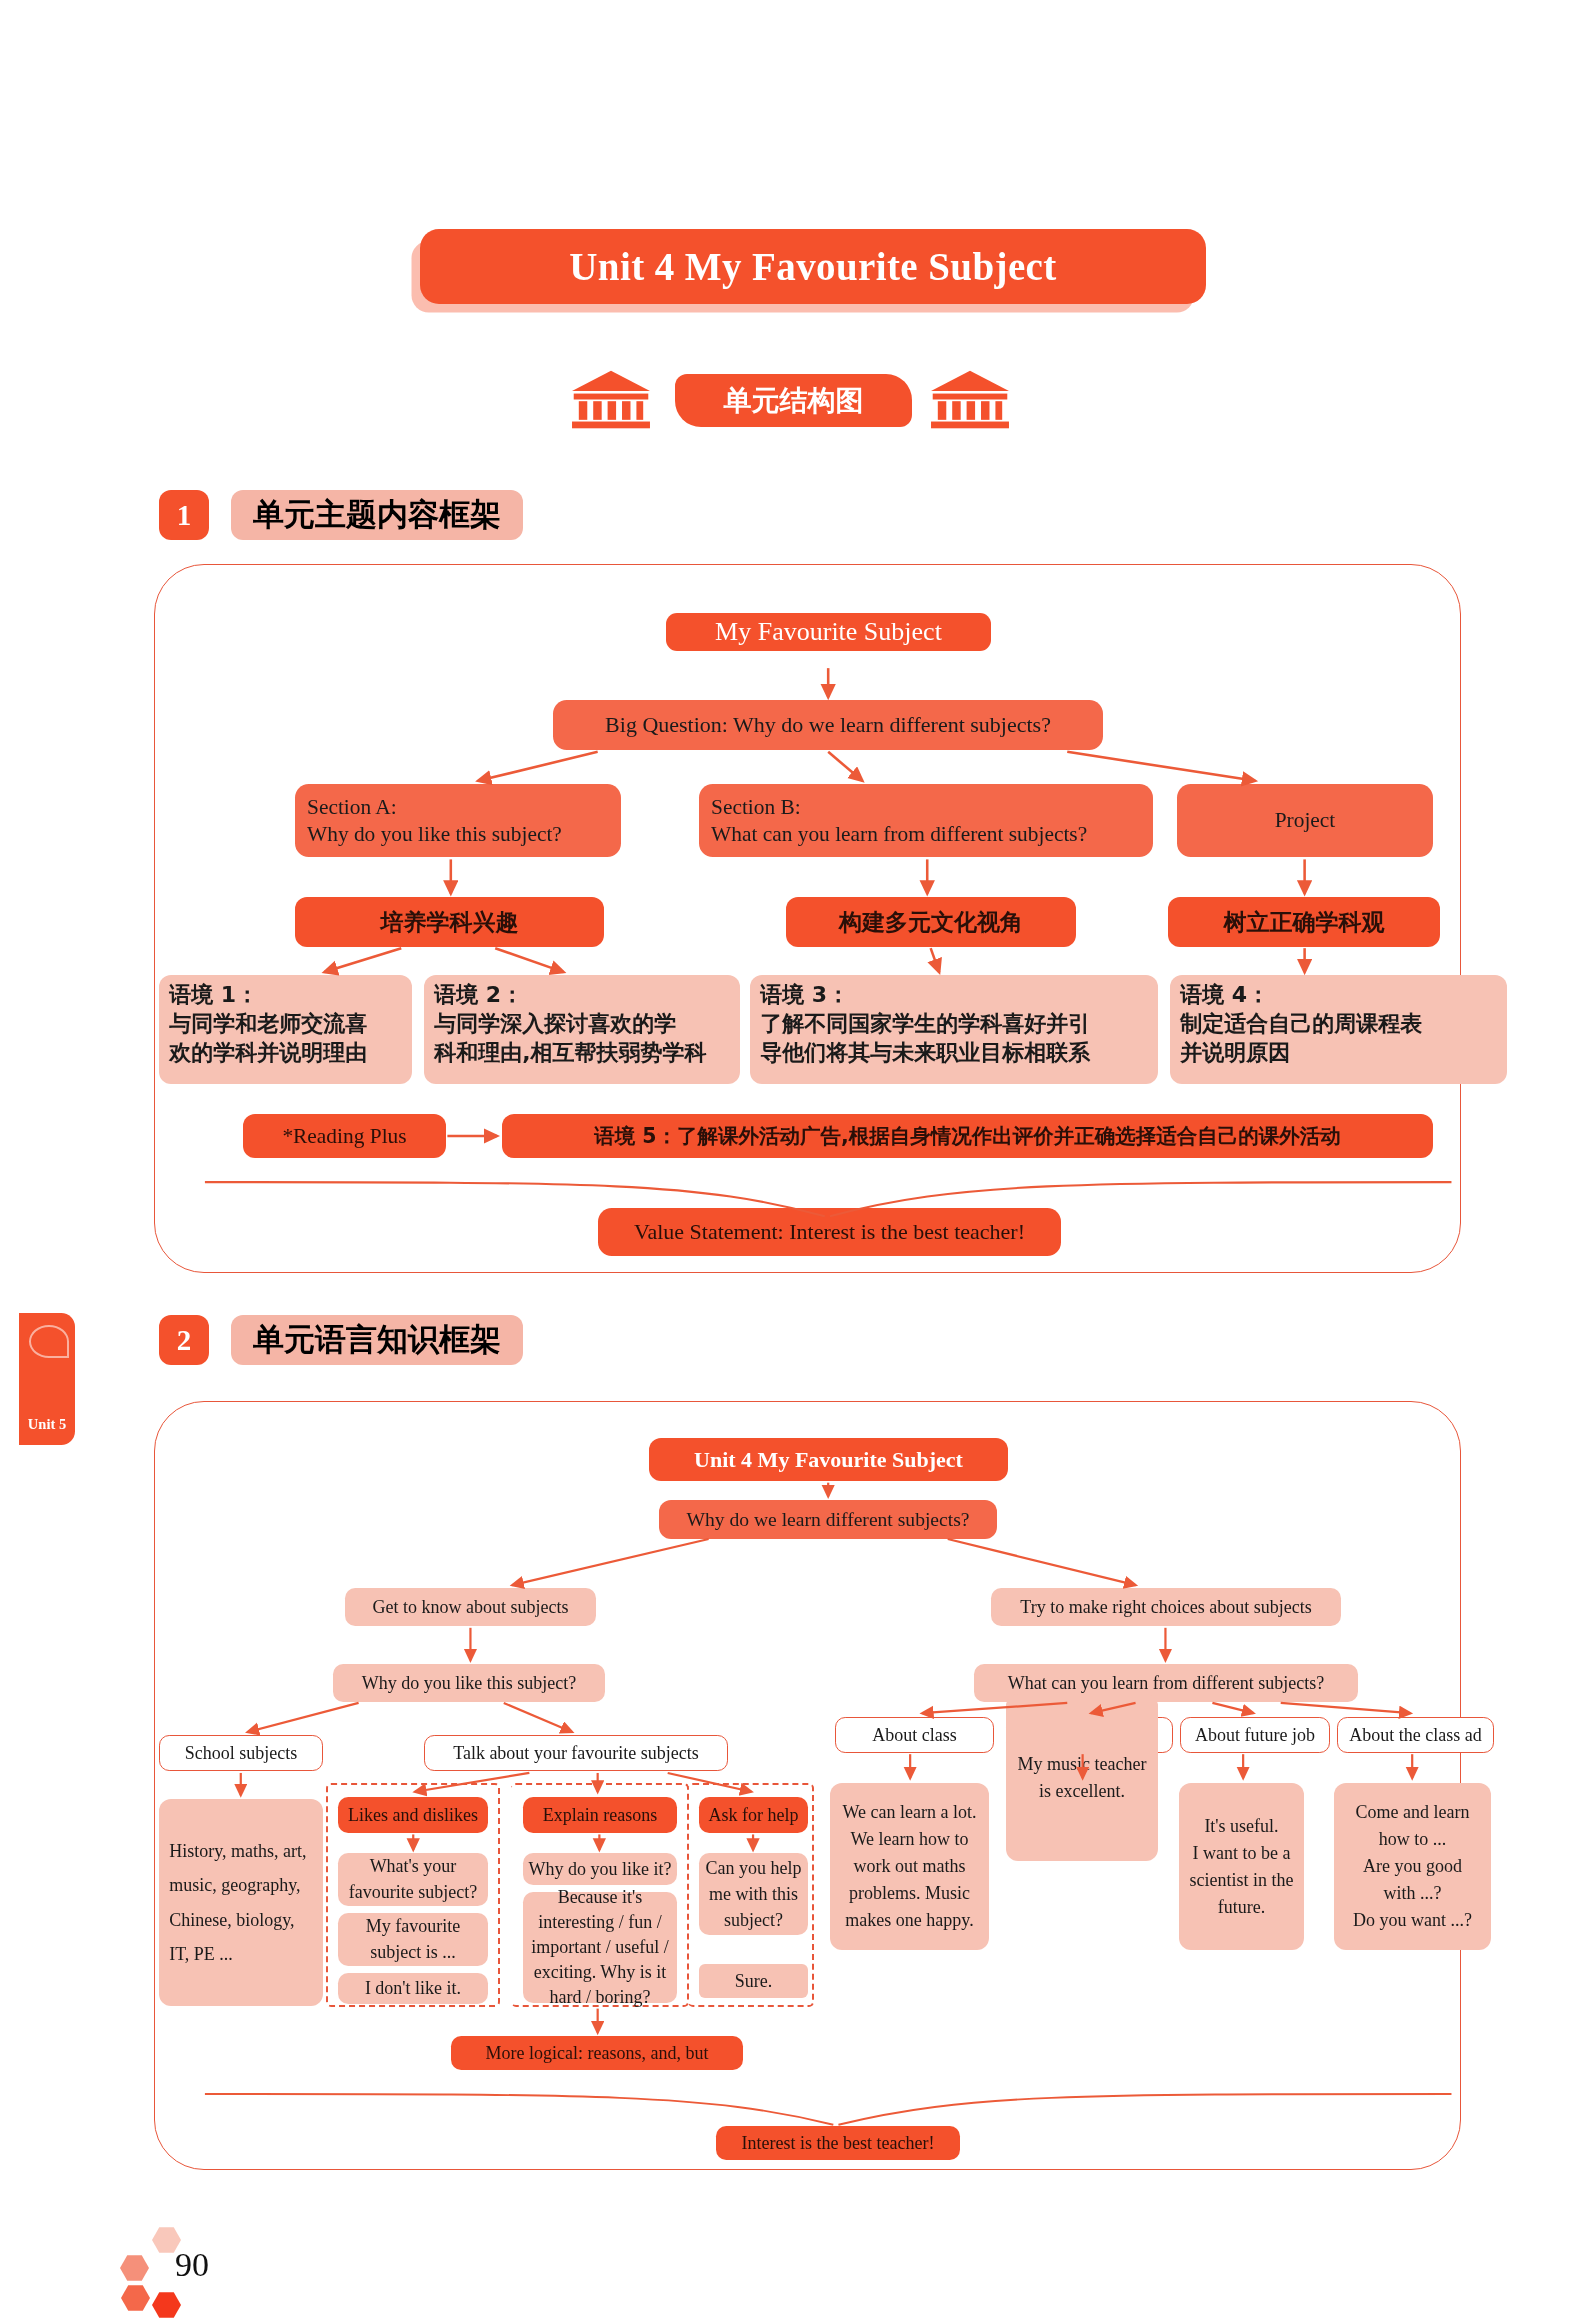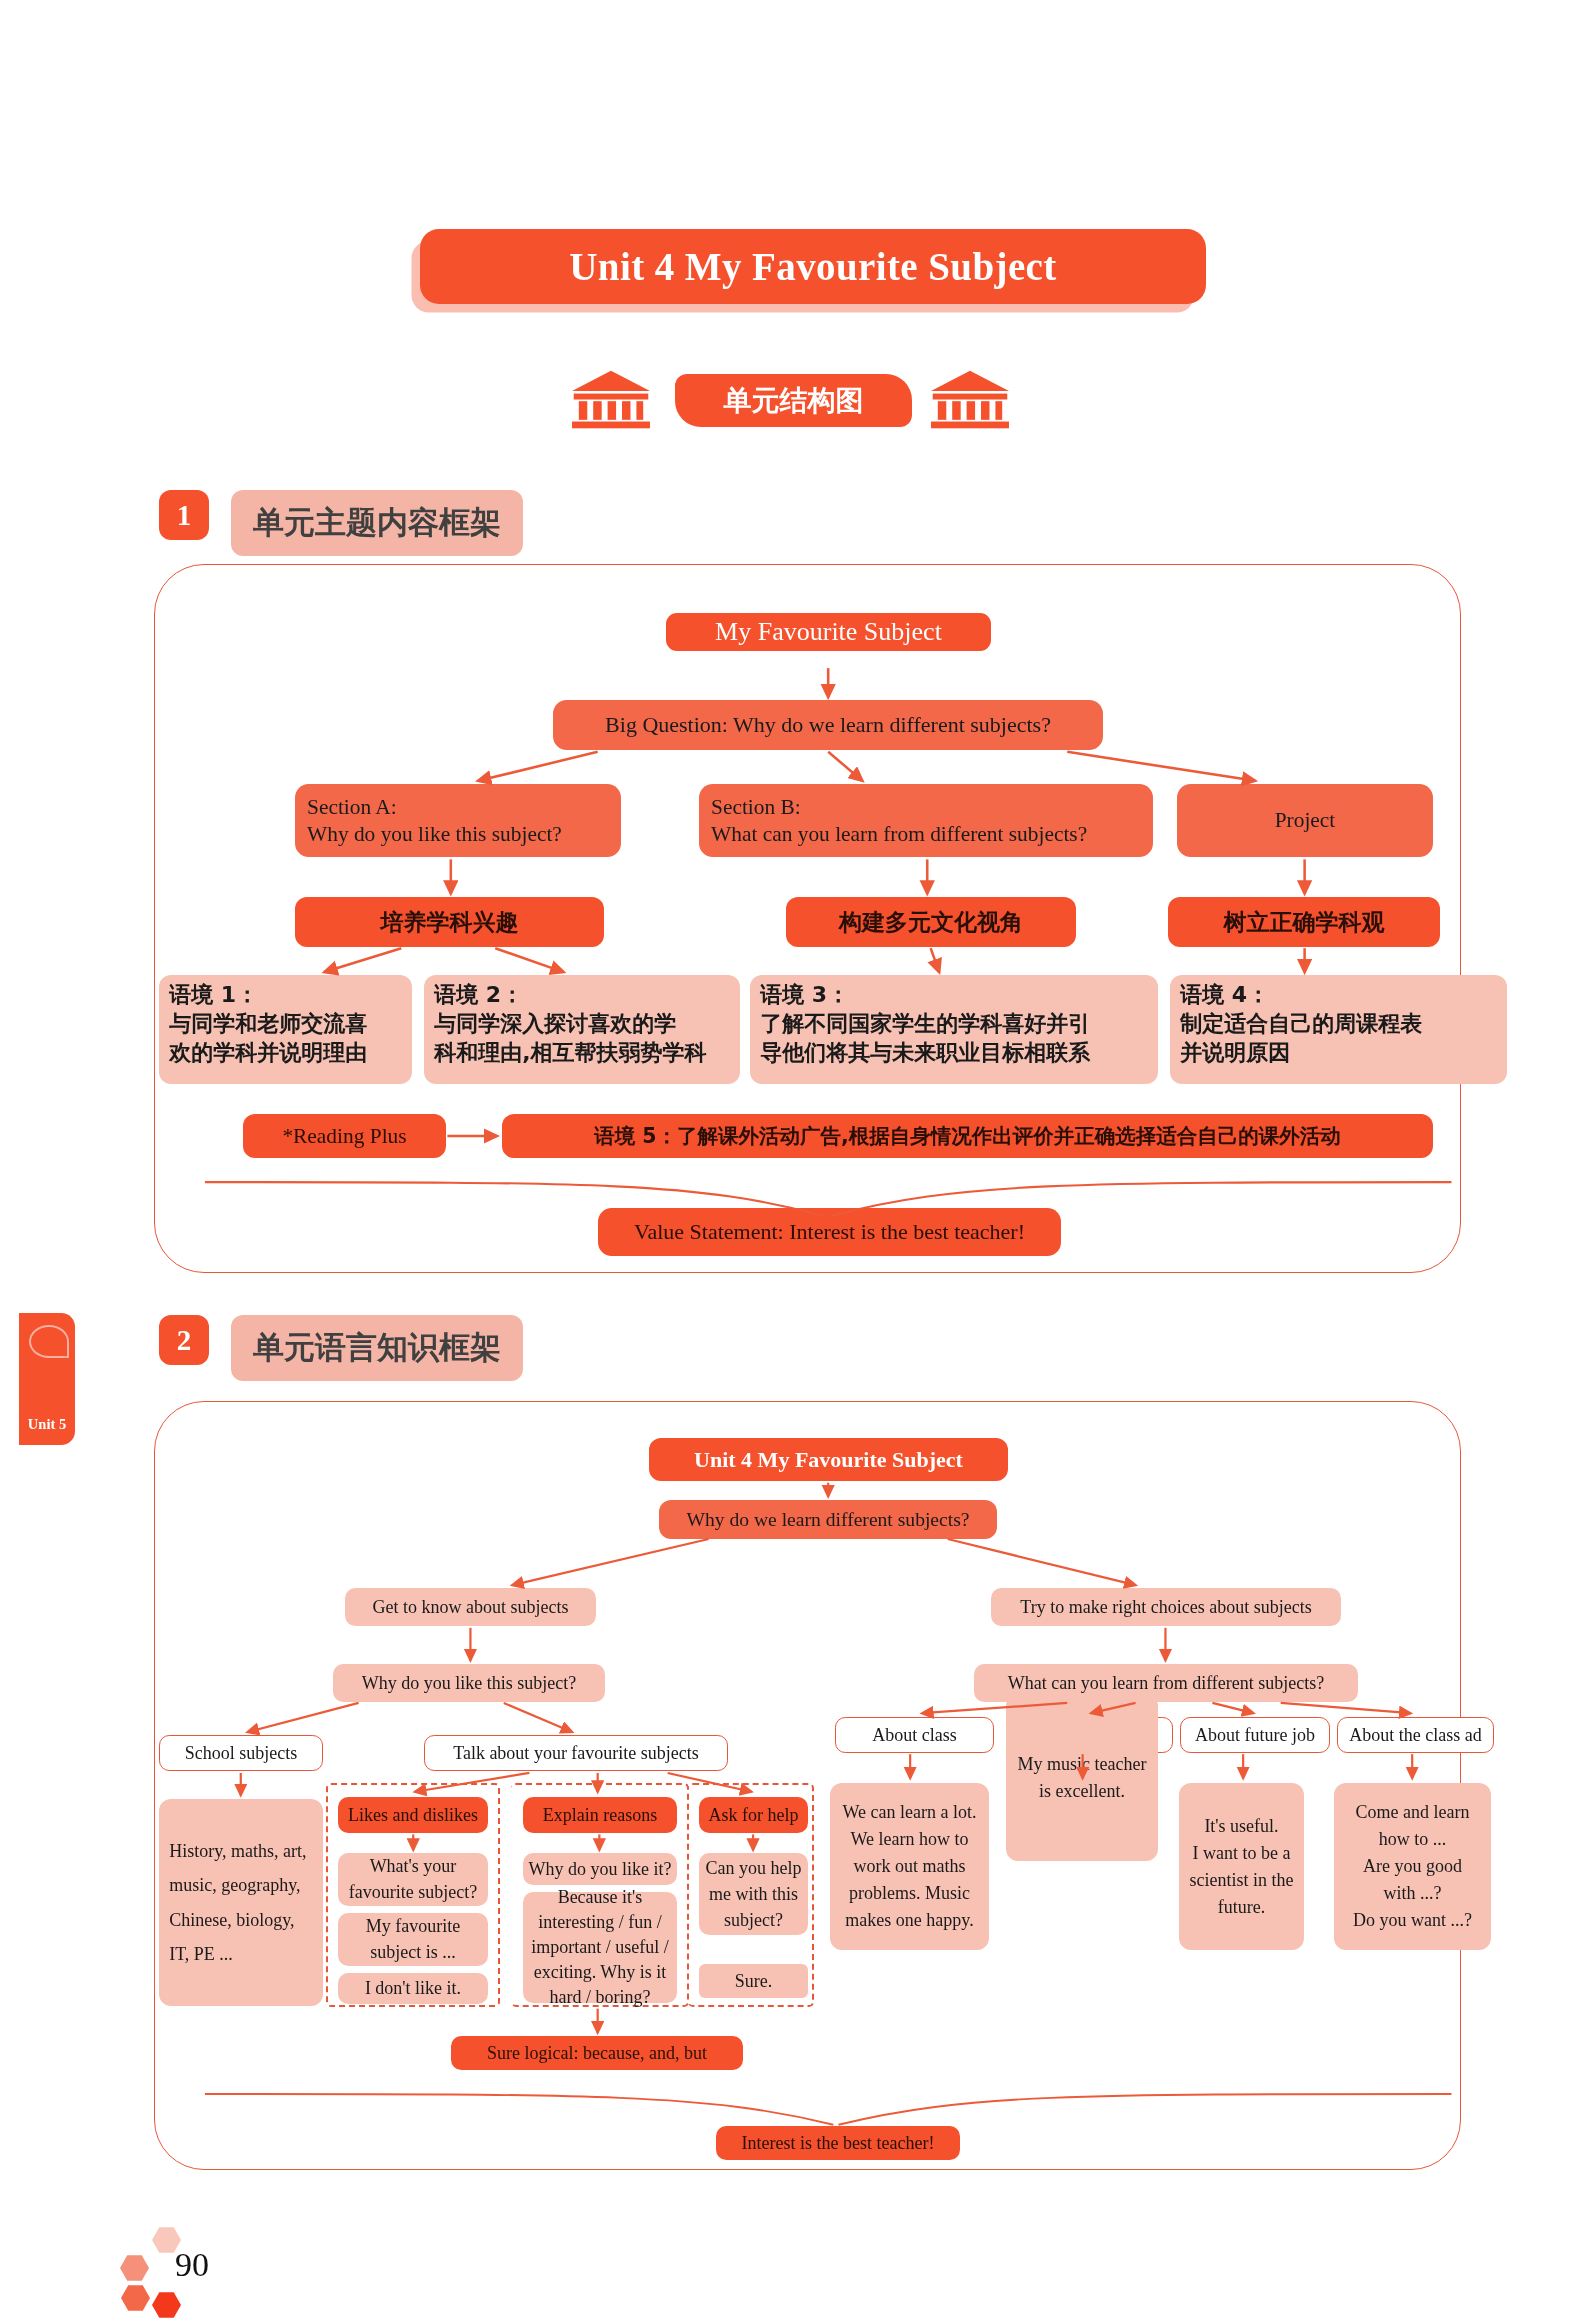--- a/index.html
+++ b/index.html
@@ -28,22 +28,22 @@
     left:675px;top:374px;width:237px;height:53px;border-radius:12px 26px 12px 26px;
     background:#f4512c;color:#fff;font-size:28px;
   }
   .temple{position:absolute;top:369px;width:82px;height:61px;}
   #temple-left{left:570px;}
   #temple-right{left:929px;}
 
   
   .secnum{position:absolute;width:50px;height:50px;border-radius:12px;background:#f4512c;color:#fff;
           display:flex;align-items:center;justify-content:center;font-size:29px;font-weight:bold;}
-  .secpill{position:absolute;height:50px;border-radius:12px;background:#f5b5a6;color:#404040;
-           display:flex;align-items:center;padding:8px 22px;font-size:31px;text-align:right;}
+  .secpill{position:absolute;height:50px;border-radius:12px;background:#f5b5a6;color:#000000;
+           display:flex;align-items:center;padding:0 22px;font-size:31px;text-align:right;}
 
   
   .frame{position:absolute;border:1.4px solid #e8563a;border-radius:50px;box-sizing:border-box;}
 
   
   #side-tab{position:absolute;left:19px;top:1313px;width:56px;height:120px;background:#f4512c;
             border-radius:0 13.7px 13.7px 0;color:#fff;display:flex;align-items:flex-end;justify-content:center;
             padding-bottom:12px;font-size:14.5px;font-weight:bold;}
   #side-tab .swirl{position:absolute;top:12px;left:10.2px;width:36px;height:29px;
             border:2.6px solid rgba(255,255,255,.55);border-radius:50% 50% 0 50%;}
@@ -220,21 +220,21 @@
   <div class="box lite" style="left:1179px;top:1783px;width:125px;height:167px;border-radius:12px;font-size:18px;white-space:pre-line;line-height:1.5;">It's useful.
 I want to be a
 scientist in the
 future.</div>
   <div class="box lite" style="left:1334px;top:1783px;width:157px;height:167px;border-radius:12px;font-size:18px;white-space:pre-line;line-height:1.5;">Come and learn
 how to ...
 Are you good
 with ...?
 Do you want ...?</div>
 
-  <div class="box sol" style="left:451px;top:2036px;width:292px;height:34px;border-radius:10.2px;font-size:18px;color:#2a0f08;">Sure logical: because, and, but</div>
+  <div class="box sol" style="left:451px;top:2036px;width:292px;height:34px;border-radius:10.2px;font-size:18px;color:#2a0f08;">More logical: reasons, and, but</div>
 
   <div class="box sol" style="left:716px;top:2126px;width:244px;height:34px;border-radius:10.2px;font-size:18px;color:#2a0f08;">Interest is the best teacher!</div>
 
   <svg class="hexdot" style="left:152px;top:2227px;" viewBox="0 0 34 30">
     <polygon points="8.5,0 25.5,0 34,15 25.5,30 8.5,30 0,15" fill="#f9c8bb"></polygon>
     </svg>
   <svg class="hexdot" style="left:120px;top:2255px;" viewBox="0 0 34 30">
     <polygon points="8.5,0 25.5,0 34,15 25.5,30 8.5,30 0,15" fill="#f5907a"></polygon>
     </svg>
   <svg class="hexdot" style="left:121px;top:2285px;" viewBox="0 0 34 30">

